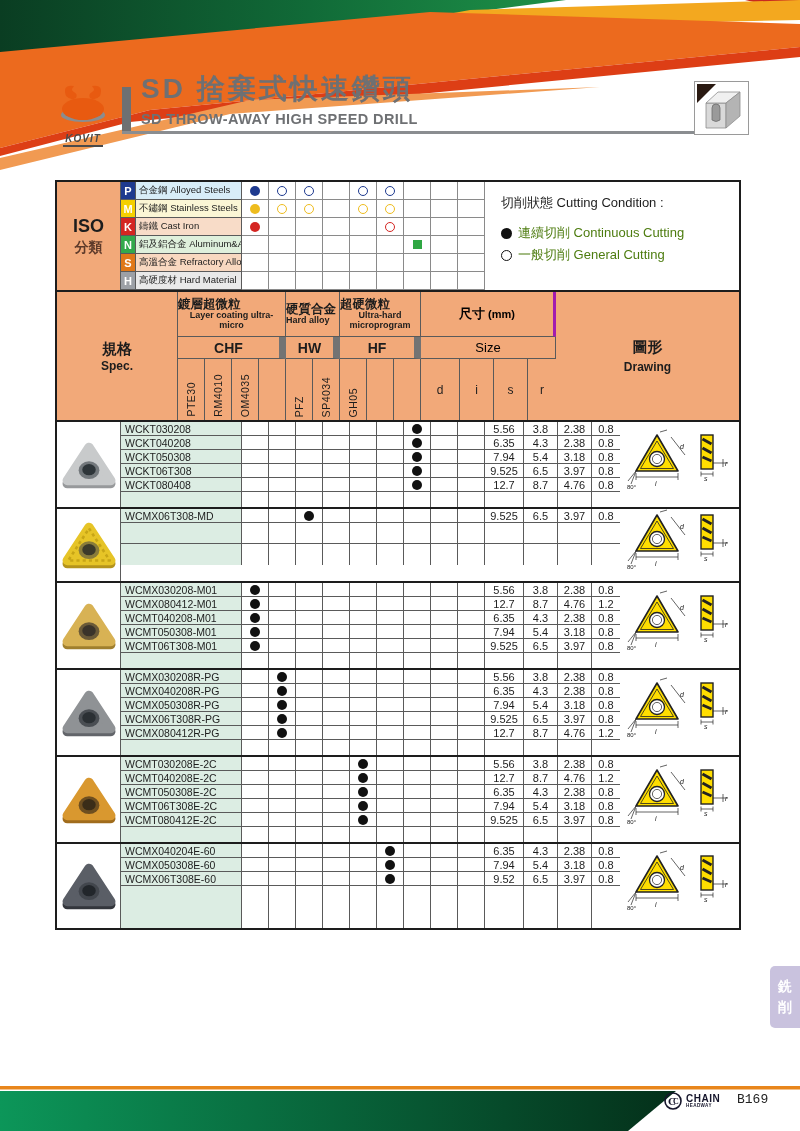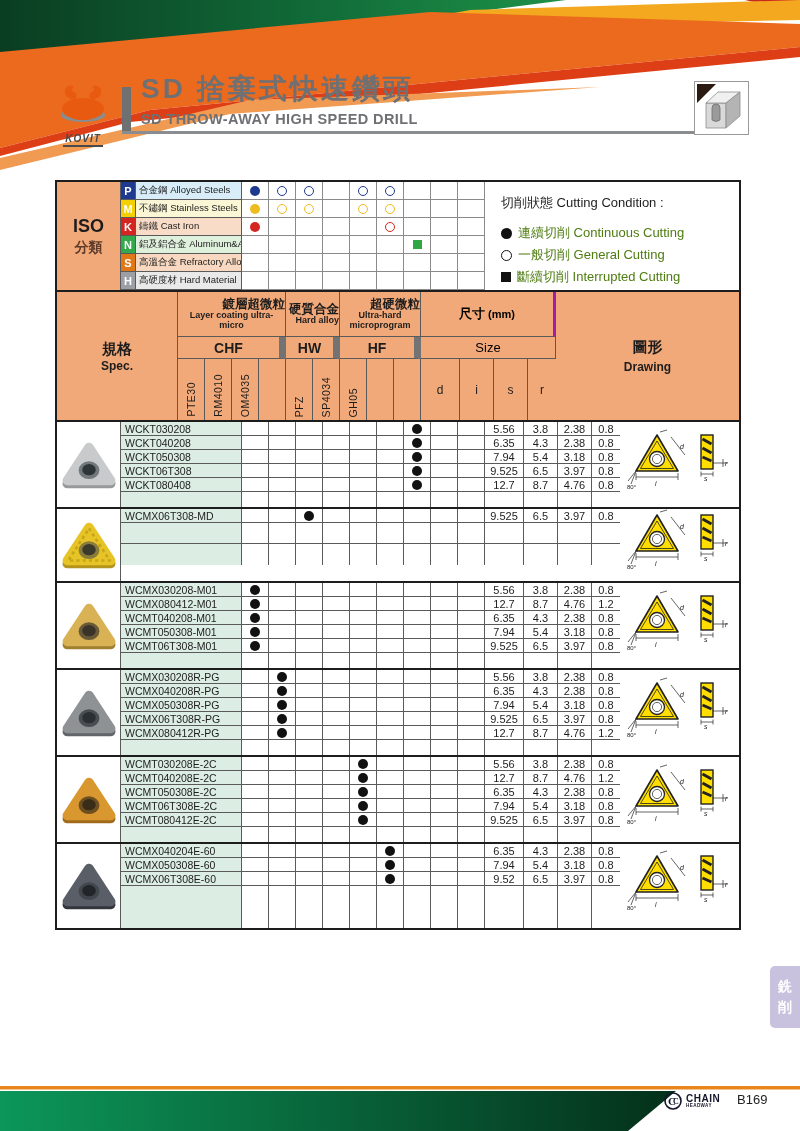--- a/index.html
+++ b/index.html
@@ -6,21 +6,21 @@
   body{width:800px;height:1131px;position:relative;background:#fff;
        font-family:"Liberation Sans","DejaVu Sans",sans-serif;overflow:hidden;}
   .abs{position:absolute;}
   
   #banner{left:0;top:0;}
   #footer-band{left:0;top:1086px;}
   #brand{left:664px;top:1092px;display:flex;align-items:center;gap:4px;}
   #brand .btxt{line-height:1;color:#15152b;}
   #brand .l1{font-weight:bold;font-size:10px;letter-spacing:.5px;}
   #brand .l2{font-weight:bold;font-size:4.6px;letter-spacing:.4px;}
-  #page-code{left:737px;top:1092px;font-family:Liberation Sans, sans-serif;font-size:13px;color:#222;}
+  #page-code{left:737px;top:1092px;font-family:Liberation Mono, monospace;font-size:13px;color:#222;}
   
   #logo{left:48px;top:82px;width:70px;text-align:center;}
   #logo .lname{font-size:10px;font-weight:bold;font-style:italic;color:#4a4a4a;letter-spacing:1px;border-bottom:2px solid #4a4a4a;display:inline-block;padding:0 2px 1px;}
   #title-bar{left:122px;top:87px;width:9px;height:47px;background:#6e7072;}
   #title-rule{left:122px;top:131px;width:624px;height:3px;background:#8a8d90;}
   #title-zh{left:141px;top:70px;font-size:28px;font-weight:bold;color:#6e7073;letter-spacing:3px;}
   #title-en{left:141px;top:111px;font-size:14.5px;font-weight:bold;color:#6e7073;letter-spacing:.4px;}
   #corner-icon{left:694px;top:81px;width:53px;height:52px;border:1px solid #9a9a9a;background:#fff;}
   
   #side-tab{right:0;top:966px;width:30px;height:62px;background:#c9c2de;border-radius:5px 0 0 5px;
@@ -64,21 +64,21 @@
   
   #hdr{display:flex;height:130px;background:#f2a979;border-bottom:2px solid #1d1d1d;}
   .hdr-cell{display:flex;flex-direction:column;align-items:center;justify-content:center;
             border-right:1px solid #5a5a5a;}
   .hdr-zh{font-size:15px;font-weight:bold;color:#1d1d1d;}
   .hdr-en{font-size:12px;font-weight:bold;color:#1d1d1d;}
   #hdr-mid{width:243px;display:flex;flex-direction:column;}
   #hdr-size{width:135px;display:flex;flex-direction:column;}
   .gh-row{display:flex;height:45px;}
   .gh{border-right:1px solid #5a5a5a;border-bottom:1px solid #5a5a5a;
-      display:flex;flex-direction:column;align-items:flex-end;justify-content:center;line-height:1.05;}
+      display:flex;flex-direction:column;align-items:flex-start;justify-content:center;line-height:1.05;}
   .gh .z{font-size:12.5px;font-weight:bold;color:#1d1d1d;}
   .gh .e{font-size:9px;font-weight:bold;color:#1d1d1d;text-align:center;}
   .w-chf{width:108px;} .w-hw{width:54px;} .w-hf{width:81px;}
   .code-row{display:flex;height:22px;}
   .code{font-size:14px;font-weight:bold;color:#1d1d1d;border-right:7px solid #737373;border-bottom:1px solid #5a5a5a;
         display:flex;align-items:center;justify-content:center;}
   .vrow{display:flex;flex:1;}
   .vcell{width:27px;border-right:1px solid #5a5a5a;display:flex;align-items:flex-end;justify-content:center;padding-bottom:3px;}
   .vtext{writing-mode:vertical-rl;transform:rotate(180deg);font-size:10.5px;color:#1d1d1d;letter-spacing:.5px;}
   .sz-top{height:45px;border-right:3px solid #a21caf;border-bottom:1px solid #5a5a5a;
@@ -260,24 +260,20 @@
       <div class="lt">切削狀態 Cutting Condition :</div>
       <div id="legend-items">
           <div class="litem">
             <span class="mk lg-dot"></span>
             <span>連續切削 Continuous Cutting</span>
           </div>
           <div class="litem">
             <span class="mk lg-ring"></span>
             <span>一般切削 General Cutting</span>
           </div>
-          <div class="litem">
-            <span class="mk lg-sq"></span>
-            <span>斷續切削 Interrupted Cutting</span>
-          </div>
         </div>
     </div>
   </div>
 
   <div id="hdr">
     <div class="hdr-cell w-spec">
       <div class="hdr-zh">規格</div>
       <div class="hdr-en">Spec.</div>
     </div>
     <div id="hdr-mid">

